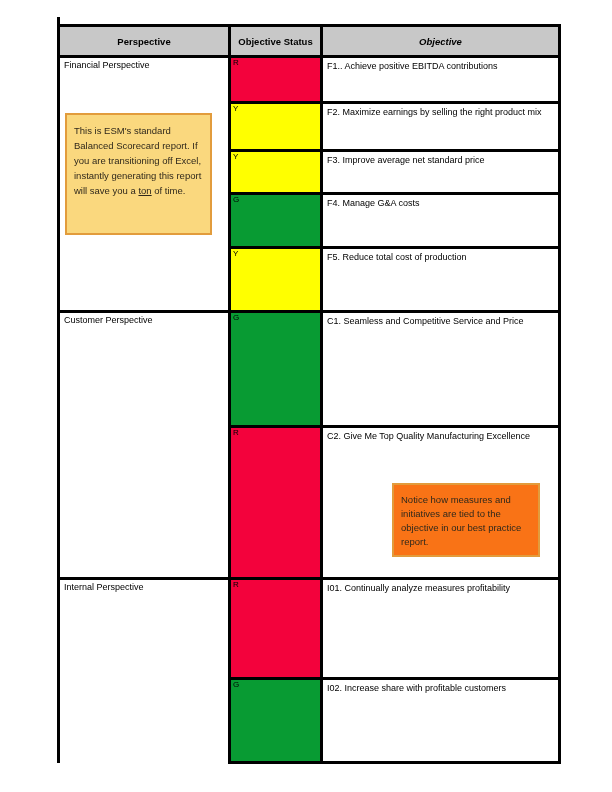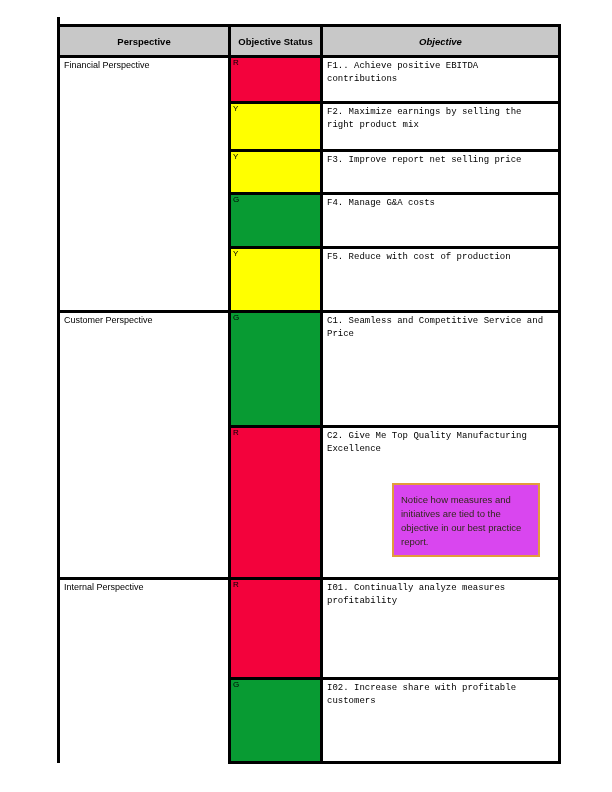--- a/index.html
+++ b/index.html
@@ -61,21 +61,20 @@
     color: #000000;
   }
   td.obj {
     vertical-align: top;
     text-align: left;
     padding: 2px 10px 2px 4px;
     font-size: 9px;
     line-height: 13px;
     color: #000000;
     background: #ffffff;
-    font-family: Liberation Mono, monospace;
   }
 
   
   tr.h-header { height: 31px; }
   tr.h-f1 { height: 46px; margin-top: 28px; }
   tr.h-f2 { height: 48px; }
   tr.h-f3 { height: 43px; }
   tr.h-f4 { height: 54px; }
   tr.h-f5 { height: 64px; }
   tr.h-c1 { height: 115px; }
@@ -122,29 +121,29 @@
       <td class="persp" rowspan="5">Financial Perspective</td>
       <td class="status" style="background-color: rgb(243, 2, 60);">R</td>
       <td class="obj">F1.. Achieve positive EBITDA contributions</td>
     </tr>
     <tr class="h-f2">
       <td class="status" style="background-color: rgb(255, 255, 0);">Y</td>
       <td class="obj">F2. Maximize earnings by selling the right product mix</td>
     </tr>
     <tr class="h-f3">
       <td class="status" style="background-color: rgb(255, 255, 0);">Y</td>
-      <td class="obj">F3. Improve report net selling price</td>
+      <td class="obj">F3. Improve average net standard price</td>
     </tr>
     <tr class="h-f4">
       <td class="status" style="background-color: rgb(8, 155, 51);">G</td>
       <td class="obj">F4. Manage G&amp;A costs</td>
     </tr>
     <tr class="h-f5">
       <td class="status" style="background-color: rgb(255, 255, 0);">Y</td>
-      <td class="obj">F5. Reduce with cost of production</td>
+      <td class="obj">F5. Reduce total cost of production</td>
     </tr>
 
     <tr class="h-c1">
       <td class="persp" rowspan="2">Customer Perspective</td>
       <td class="status" style="background-color: rgb(8, 155, 51);">G</td>
       <td class="obj">C1. Seamless and Competitive Service and Price</td>
     </tr>
     <tr class="h-c2">
       <td class="status" style="background-color: rgb(243, 2, 60);">R</td>
       <td class="obj">C2. Give Me Top Quality Manufacturing Excellence</td>
@@ -155,16 +154,17 @@
       <td class="status" style="background-color: rgb(243, 2, 60);">R</td>
       <td class="obj">I01. Continually analyze measures profitability</td>
     </tr>
     <tr class="h-i02">
       <td class="status" style="background-color: rgb(8, 155, 51);">G</td>
       <td class="obj">I02. Increase share with profitable customers</td>
     </tr>
   </tbody>
     </table>
 
+  <div class="note note-1" style="background-color: rgb(250, 216, 126);"><span>This is ESM's standard Balanced Scorecard report.  If you are transitioning off Excel, instantly generating this report will save you a </span><u>ton</u><span> of time.</span></div>
 
-  <div class="note note-2" style="background-color: #d946ef;"><span>Notice how measures and initiatives are tied to the objective in our best practice report.</span></div>
+  <div class="note note-2" style="background-color: #f97316;"><span>Notice how measures and initiatives are tied to the objective in our best practice report.</span></div>
 
 </div>
 
 </body></html>

